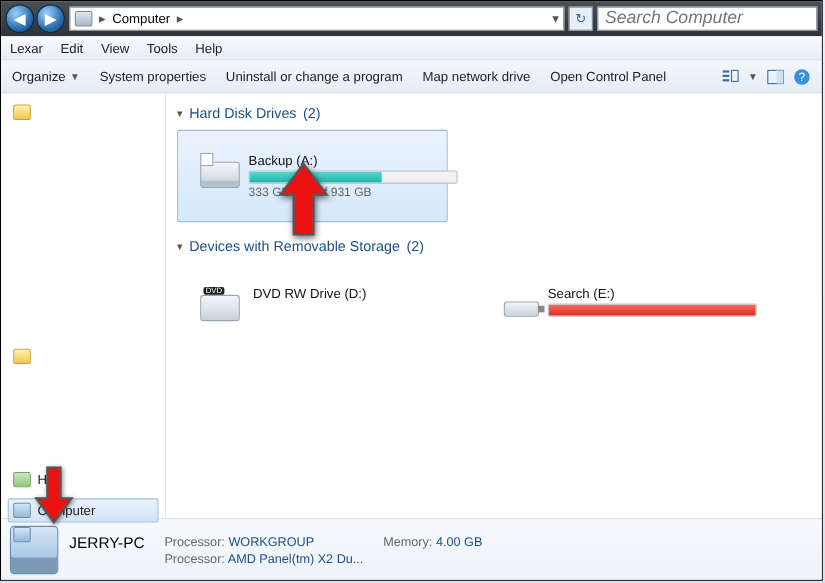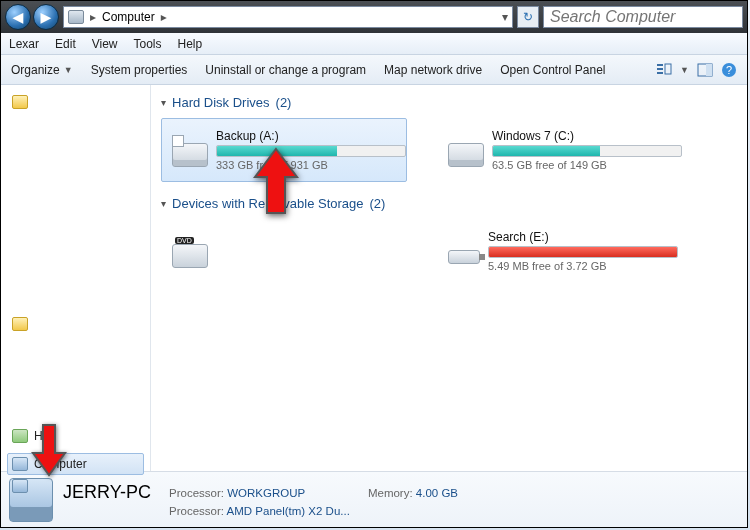--- a/index.html
+++ b/index.html
@@ -38,42 +38,42 @@
   .treeicon.pc { background:linear-gradient(#d6e6f6,#95b7d9); border-color:#6c8fae; }
   .redarrow { position:absolute; width:40px; height:54px; filter: drop-shadow(1px 1px 2px rgba(0,0,0,.5)); }
   .redarrow svg { width:100%; height:100%; }
 
   
   .main { flex:1; background:#fff; padding:6px 10px; overflow:auto; }
   .group-head { display:flex; align-items:center; gap:6px; color:#1a4f8a; font-size:13px; margin:4px 0 8px; }
   .group-head .arrow { color:#555; font-size:10px; }
   .group-head .count { color:#1a4f8a; }
   .drives { display:flex; gap:30px; flex-wrap:wrap; margin-bottom:14px; }
-  .drive { display:flex; gap:8px; width:246px; padding:10px; border:1px solid transparent; border-radius:2px;align-items:flex-end; }
+  .drive { display:flex; gap:8px; width:246px; padding:20px; border:1px solid transparent; border-radius:2px; }
   .drive.sel { background:linear-gradient(#eaf3fd,#d6e8fb); border:1px solid #9cbde2; }
   .drive .dicon { width:40px; height:36px; position:relative; }
   .hdd { width:36px; height:24px; margin-top:8px; background:linear-gradient(#f4f6f9,#c9d2db); border:1px solid #9aa6b2; border-radius:3px; box-shadow: inset 0 -6px 0 #b7c1cb; }
   .flashdr { width:32px; height:14px; margin-top:14px; background:linear-gradient(#f4f6f9,#c9d2db); border:1px solid #9aa6b2; border-radius:3px; position:relative; }
   .flashdr::after { content:""; position:absolute; right:-6px; top:3px; width:6px; height:6px; background:#888; }
   .dvddr { width:36px; height:24px; margin-top:8px; background:linear-gradient(#f4f6f9,#c9d2db); border:1px solid #9aa6b2; border-radius:3px; position:relative; }
   .dvddr::before { content:"DVD"; position:absolute; top:-8px; left:2px; font-size:7px; background:#222; color:#fff; padding:0 2px; border-radius:2px; }
   .dinfo { display:flex; flex-direction:column; gap:2px; flex:1; }
   .dname { font-size:12px; color:#111; }
   .bar { width:190px; height:12px; background:#f1f1f1; border:1px solid #b8c0c9; border-radius:2px; overflow:hidden; }
   .barfill { height:100%; }
   .barfill.teal { background:linear-gradient(#59d9d0,#1fb6ad); }
   .barfill.red  { background:linear-gradient(#ff6a5d,#d82e20); }
   .free { font-size:11px; color:#666; }
   .chk { position:absolute; top:0; left:0; width:12px; height:12px; background:#fff; border:1px solid #9aa6b2; }
 
   
   .details { height:56px; border-top:1px solid #d6dde6; background:linear-gradient(#f7fafd,#eef3f9); display:flex; align-items:center; padding:4px 8px; gap:10px; }
   .det-icon { width:44px; height:44px; background:linear-gradient(#d6e6f6,#95b7d9); border:1px solid #6c8fae; border-radius:4px; box-shadow: inset 0 -14px 0 #7a9ab8; }
   .det-grid { display:grid; grid-template-columns: auto auto auto; column-gap: 18px; row-gap:2px; font-size:11.5px; align-items:center; }
-  .det-grid .pcname { font-size:18px; font-weight:500; grid-row:1; grid-column:1; }
+  .det-grid .pcname { font-size:14px; font-weight:500; grid-row:1; grid-column:1; }
   .det-grid .lab { color:#666; }
   .det-grid .val { color:#1a4f8a; }
 
   .big-up { position:absolute; width:50px; height:70px; filter: drop-shadow(1px 2px 3px rgba(0,0,0,.6)); }
 </style>
 </head>
 <body>
 
 <div class="window">
 
@@ -186,55 +186,45 @@
             <div class="hdd"></div>
           </div>
           <div class="dinfo">
             <span class="dname">Backup (A:)</span>
             <div class="bar">
                 <div class="barfill teal" style="width:64%"></div>
               </div>
             <span class="free">333 GB free of 931 GB</span>
           </div>
         </div>
-        <div class="drive">
-          <div class="dicon">
-              <div class="hdd"></div>
-            </div>
-          <div class="dinfo">
-            <span class="dname">Windows 7 (C:)</span>
-            <div class="bar">
-                <div class="barfill teal" style="width:57%"></div>
-              </div>
-            <span class="free">63.5 GB free of 149 GB</span>
-          </div>
-        </div>
       </div>
 
       <div class="group-head">
         <span class="arrow">▾</span>
         <span>Devices with Removable Storage</span>
         <span class="count">(2)</span>
       </div>
       <div class="drives">
         <div class="drive">
           <div class="dicon">
               <div class="dvddr"></div>
             </div>
+          <div class="dinfo">
+            <span class="dname">DVD RW Drive (D:)</span>
+          </div>
         </div>
         <div class="drive">
           <div class="dicon">
               <div class="flashdr"></div>
             </div>
           <div class="dinfo">
             <span class="dname">Search (E:)</span>
             <div class="bar">
                 <div class="barfill red" style="width:100%"></div>
               </div>
-            <span class="free">5.49 MB free of 3.72 GB</span>
           </div>
         </div>
       </div>
 
       <div class="big-up" style="left:100px; top:62px;">
         <svg viewBox="0 0 50 70">
             <path d="M25 2 L46 30 h-12 v36 h-18 v-36 h-12 z" fill="#e11" stroke="#555" stroke-width="2"></path>
           </svg>
       </div>
     </div>

